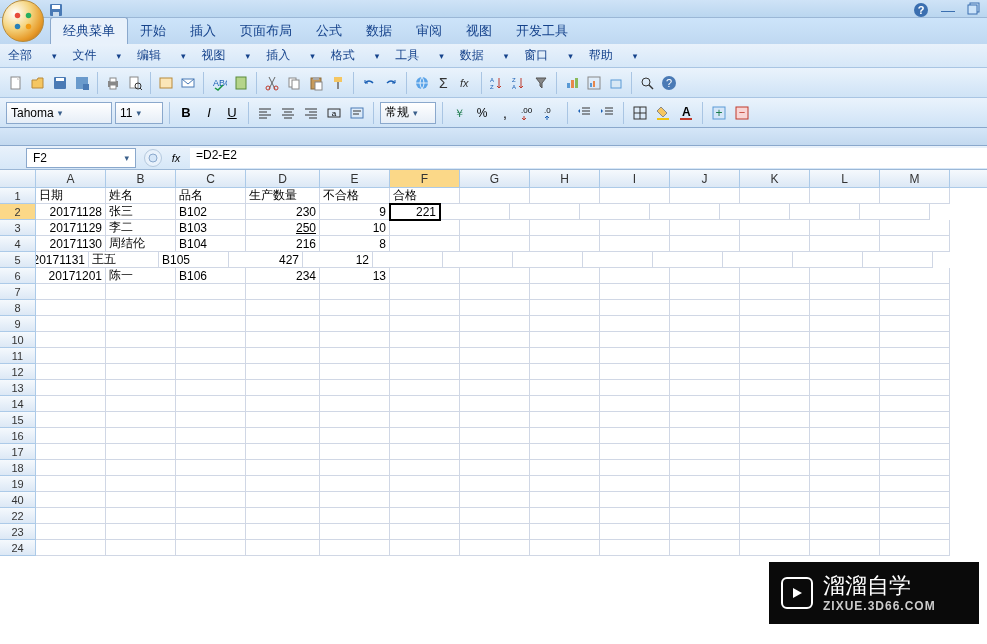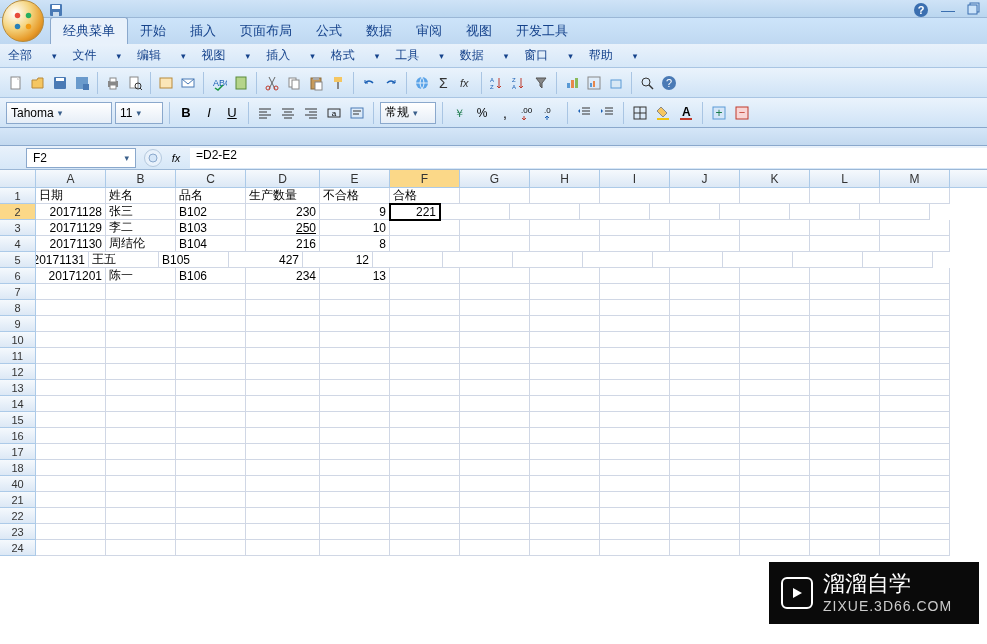--- a/index.html
+++ b/index.html
@@ -46,21 +46,21 @@
 .row-h { width: 36px; background: linear-gradient(#f5f9fd,#dce8f5); border-right: 1px solid #accae8; border-bottom: 1px solid #accae8; text-align: center; font-size: 11px; color: #333; display:flex;align-items:center;justify-content:center; }
 .row-h.active { background: #fbd888; }
 .cell { border-right: 1px solid #d0d7e5; border-bottom: 1px solid #d0d7e5; font-size: 12px; padding: 0 3px; overflow:hidden; white-space:nowrap; display:flex;align-items:center; }
 .cell.num { justify-content: flex-end; }
 .cell.selected { outline: 2px solid #000; outline-offset: -1px; z-index: 5; position: relative; }
 
 .watermark { position: absolute; right: 8px; bottom: 20px; width: 210px; height: 62px; background: #0a0a0a; color: #fff; display: flex; align-items: center; padding: 0 12px; gap: 10px; }
 .watermark-logo { width: 32px; height: 32px; border: 2px solid #fff; border-radius: 6px; display: flex; align-items: center; justify-content: center; }
 .watermark-text { display: flex; flex-direction: column; line-height: 1.2; }
 .wm-main { font-size: 22px; font-weight: 500; }
-.wm-sub { font-size: 14px; letter-spacing: 1px; color: #ccc; }
+.wm-sub { font-size: 12px; letter-spacing: 1px; color: #ccc; font-weight: bold; }
 
 svg { display: block; }
 </style>
 </head>
 <body>
 
 <div class="titlebar"></div>
 <div class="office-btn">
 <svg viewBox="0 0 24 24">
       <circle cx="6" cy="6" r="3" fill="#e74c3c"></circle>
@@ -780,37 +780,37 @@
         <div class="cell" style="width: 70px;"></div>
         <div class="cell" style="width: 70px;"></div>
         <div class="cell" style="width: 70px;"></div>
         <div class="cell" style="width: 70px;"></div>
         <div class="cell" style="width: 70px;"></div>
         <div class="cell" style="width: 70px;"></div>
         <div class="cell" style="width: 70px;"></div>
         <div class="cell" style="width: 70px;"></div>
       </div>
       <div class="row-container">
+        <div class="row-h">19</div>
+        <div class="cell" style="width: 70px;"></div>
+        <div class="cell" style="width: 70px;"></div>
+        <div class="cell" style="width: 70px;"></div>
+        <div class="cell" style="width: 74px;"></div>
+        <div class="cell" style="width: 70px;"></div>
+        <div class="cell" style="width: 70px;"></div>
+        <div class="cell" style="width: 70px;"></div>
+        <div class="cell" style="width: 70px;"></div>
+        <div class="cell" style="width: 70px;"></div>
+        <div class="cell" style="width: 70px;"></div>
+        <div class="cell" style="width: 70px;"></div>
+        <div class="cell" style="width: 70px;"></div>
+        <div class="cell" style="width: 70px;"></div>
+      </div>
+      <div class="row-container">
         <div class="row-h">40</div>
-        <div class="cell" style="width: 70px;"></div>
-        <div class="cell" style="width: 70px;"></div>
-        <div class="cell" style="width: 70px;"></div>
-        <div class="cell" style="width: 74px;"></div>
-        <div class="cell" style="width: 70px;"></div>
-        <div class="cell" style="width: 70px;"></div>
-        <div class="cell" style="width: 70px;"></div>
-        <div class="cell" style="width: 70px;"></div>
-        <div class="cell" style="width: 70px;"></div>
-        <div class="cell" style="width: 70px;"></div>
-        <div class="cell" style="width: 70px;"></div>
-        <div class="cell" style="width: 70px;"></div>
-        <div class="cell" style="width: 70px;"></div>
-      </div>
-      <div class="row-container">
-        <div class="row-h">21</div>
         <div class="cell" style="width: 70px;"></div>
         <div class="cell" style="width: 70px;"></div>
         <div class="cell" style="width: 70px;"></div>
         <div class="cell" style="width: 74px;"></div>
         <div class="cell" style="width: 70px;"></div>
         <div class="cell" style="width: 70px;"></div>
         <div class="cell" style="width: 70px;"></div>
         <div class="cell" style="width: 70px;"></div>
         <div class="cell" style="width: 70px;"></div>
         <div class="cell" style="width: 70px;"></div>

